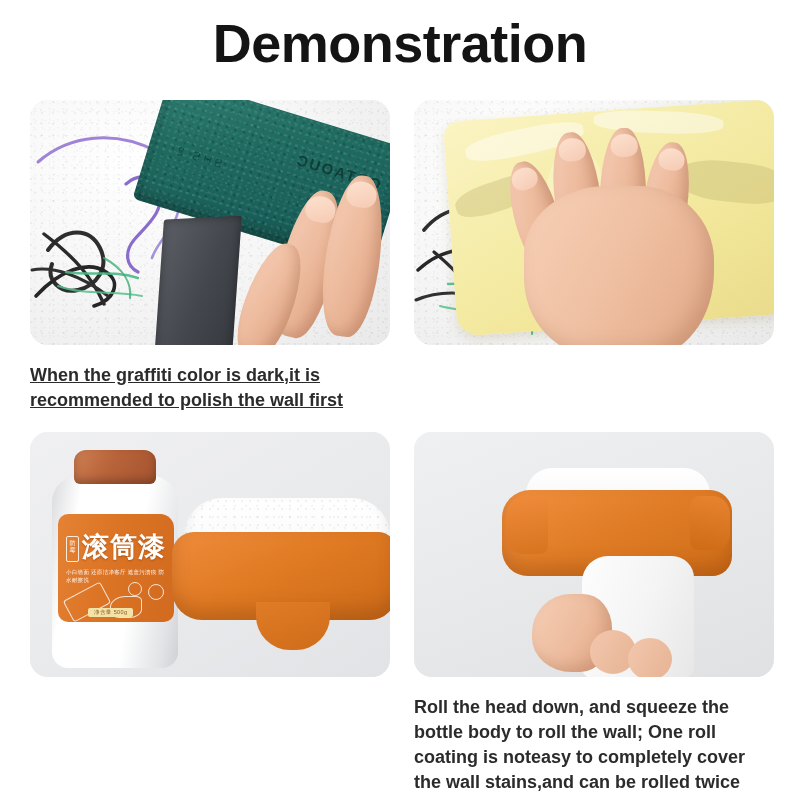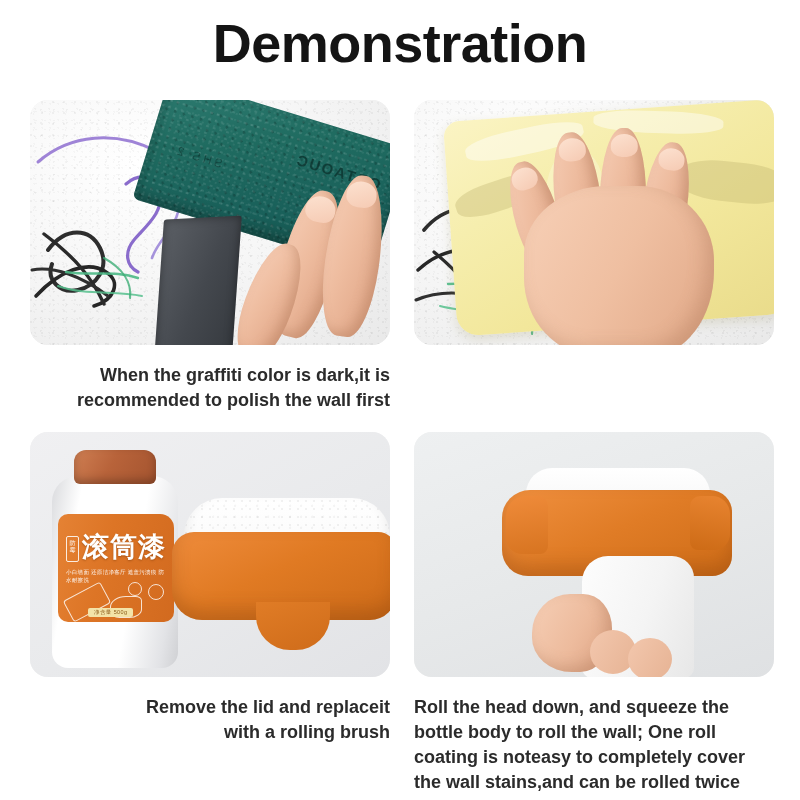--- a/index.html
+++ b/index.html
@@ -66,21 +66,21 @@
   }
 
   .caption {
     font-size: 18px;
     line-height: 25px;
     font-weight: bold;
     color: #2b2b2b;
     padding-top: 18px;
     white-space: pre-line;
   }
-  .caption-center { text-align: right; }
+  .caption-center { text-align: left; text-decoration: underline; }
   .caption-left   { text-align: left; }
 
   
   .wall-white {
     position: absolute;
     inset: 0;
     background:
       radial-gradient(ellipse at 30% 25%, #ffffff 0%, #f7f7f7 45%, #e9e9e9 100%);
   }
   .wall-texture {
@@ -563,22 +563,20 @@
 
           <div class="roller3">
             <div class="roller3-sleeve">
               <div class="roller3-fuzz"></div>
             </div>
             <div class="roller3-frame"></div>
             <div class="roller3-neck"></div>
           </div>
         </div>
 
-        <div class="caption caption-center">Remove the lid and replaceit
-with a rolling brush</div>
       </div>
 
       <div class="cell cell-right">
         <div class="photo">
           <div class="wall4"></div>
 
           <div class="roller4">
             <div class="roller4-sleeve"></div>
             <div class="roller4-frame">
               <div class="roller4-side-l"></div>

